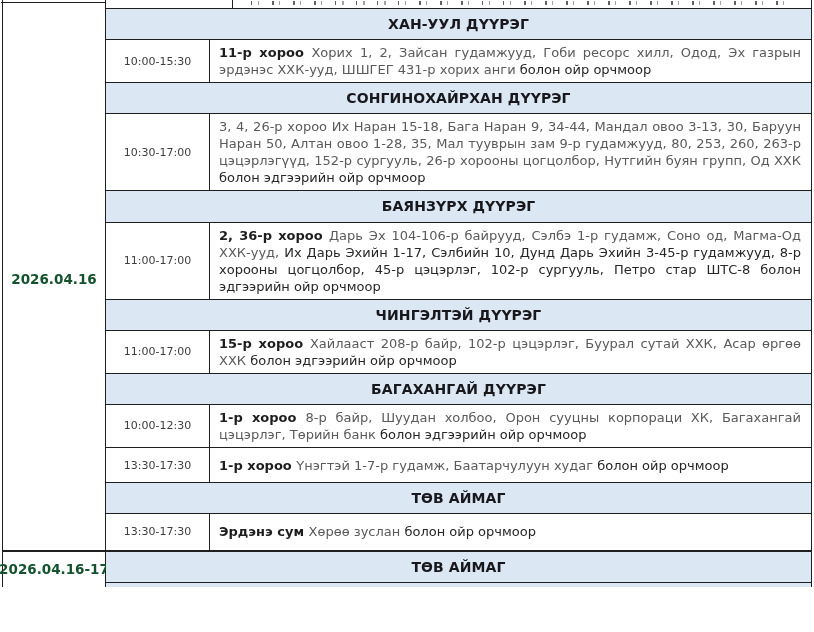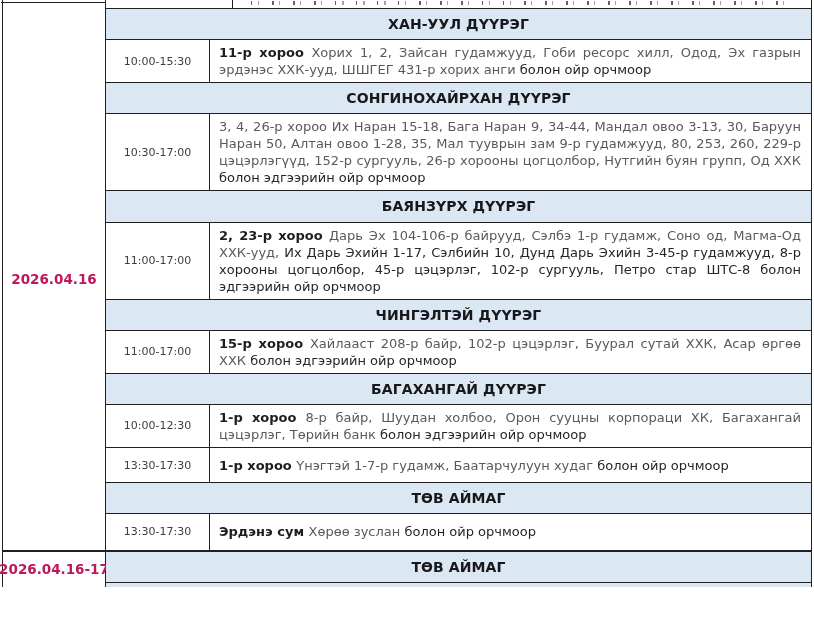--- a/index.html
+++ b/index.html
@@ -28,21 +28,21 @@
     background: repeating-linear-gradient(90deg,
       rgba(70,70,70,.85) 0 1.5px, transparent 1.5px 7px,
       rgba(70,70,70,.5) 7px 8.5px, transparent 8.5px 21px);
   }
   
   .group { display: flex; align-items: stretch; }
   .group.g1 { border-bottom: 2.2px solid var(--bd); }
   .date-cell {
     width: 103px; border-right: 1.3px solid var(--bd);
     display: flex; align-items: center; justify-content: center;
-    font-weight: bold; font-size: 13.5px; color: #be185d; white-space: nowrap;
+    font-weight: bold; font-size: 13.5px; color: #14532d; white-space: nowrap;
   }
   .content { flex: 1; display: flex; flex-direction: column; }
   .district-header {
     height: 31.2px; background: var(--hdr); border-bottom: 1.2px solid var(--bd);
     display: flex; align-items: center; justify-content: center;
     font-weight: bold; font-size: 14px; color: #17171c; letter-spacing: .1px;
   }
   .row { display: flex; border-bottom: 1.2px solid var(--bd); min-height: 35.2px; }
   .g1 .content > .row:last-child { border-bottom: none; }
   .time-cell {
@@ -80,28 +80,28 @@
             <div class="row">
               <div class="time-cell">10:00-15:30</div>
               <div class="desc-cell">
                 <p><span class="seg-lead">11-р хороо </span><span class="seg-gray">Хорих 1, 2, Зайсан гудамжууд, Гоби ресорс хилл, Одод, Эх газрын эрдэнэс ХХК-ууд, ШШГЕГ 431-р хорих анги </span><span class="seg-dark">болон ойр орчмоор</span></p>
               </div>
             </div>
             <div class="district-header">СОНГИНОХАЙРХАН ДҮҮРЭГ</div>
             <div class="row">
               <div class="time-cell">10:30-17:00</div>
               <div class="desc-cell">
-                <p><span class="seg-gray">3, 4, 26-р хороо Их Наран 15-18, Бага Наран 9, 34-44, Мандал овоо 3-13, 30, Баруун Наран 50, Алтан овоо 1-28, 35, Мал тууврын зам 9-р гудамжууд, 80, 253, 260, 229-р цэцэрлэгүүд, 152-р сургууль, 26-р хорооны цогцолбор, Нутгийн буян групп, Од ХХК </span><span class="seg-dark">болон эдгээрийн ойр орчмоор</span></p>
+                <p><span class="seg-gray">3, 4, 26-р хороо Их Наран 15-18, Бага Наран 9, 34-44, Мандал овоо 3-13, 30, Баруун Наран 50, Алтан овоо 1-28, 35, Мал тууврын зам 9-р гудамжууд, 80, 253, 260, 263-р цэцэрлэгүүд, 152-р сургууль, 26-р хорооны цогцолбор, Нутгийн буян групп, Од ХХК </span><span class="seg-dark">болон эдгээрийн ойр орчмоор</span></p>
               </div>
             </div>
             <div class="district-header">БАЯНЗҮРХ ДҮҮРЭГ</div>
             <div class="row">
               <div class="time-cell">11:00-17:00</div>
               <div class="desc-cell">
-                <p><span class="seg-lead">2, 23-р хороо </span><span class="seg-gray">Дарь Эх 104-106-р байрууд, Сэлбэ 1-р гудамж, Соно од, Магма-Од ХХК-ууд, </span><span class="seg-dark">Их Дарь Эхийн 1-17, Сэлбийн 10, Дунд Дарь Эхийн 3-45-р гудамжууд, 8-р хорооны цогцолбор, 45-р цэцэрлэг, 102-р сургууль, Петро стар ШТС-8 болон эдгээрийн ойр орчмоор</span></p>
+                <p><span class="seg-lead">2, 36-р хороо </span><span class="seg-gray">Дарь Эх 104-106-р байрууд, Сэлбэ 1-р гудамж, Соно од, Магма-Од ХХК-ууд, </span><span class="seg-dark">Их Дарь Эхийн 1-17, Сэлбийн 10, Дунд Дарь Эхийн 3-45-р гудамжууд, 8-р хорооны цогцолбор, 45-р цэцэрлэг, 102-р сургууль, Петро стар ШТС-8 болон эдгээрийн ойр орчмоор</span></p>
               </div>
             </div>
             <div class="district-header">ЧИНГЭЛТЭЙ ДҮҮРЭГ</div>
             <div class="row">
               <div class="time-cell">11:00-17:00</div>
               <div class="desc-cell">
                 <p><span class="seg-lead">15-р хороо </span><span class="seg-gray">Хайлааст 208-р байр, 102-р цэцэрлэг, Буурал сутай ХХК, Асар өргөө ХХК </span><span class="seg-dark">болон эдгээрийн ойр орчмоор</span></p>
               </div>
             </div>
             <div class="district-header">БАГАХАНГАЙ ДҮҮРЭГ</div>

